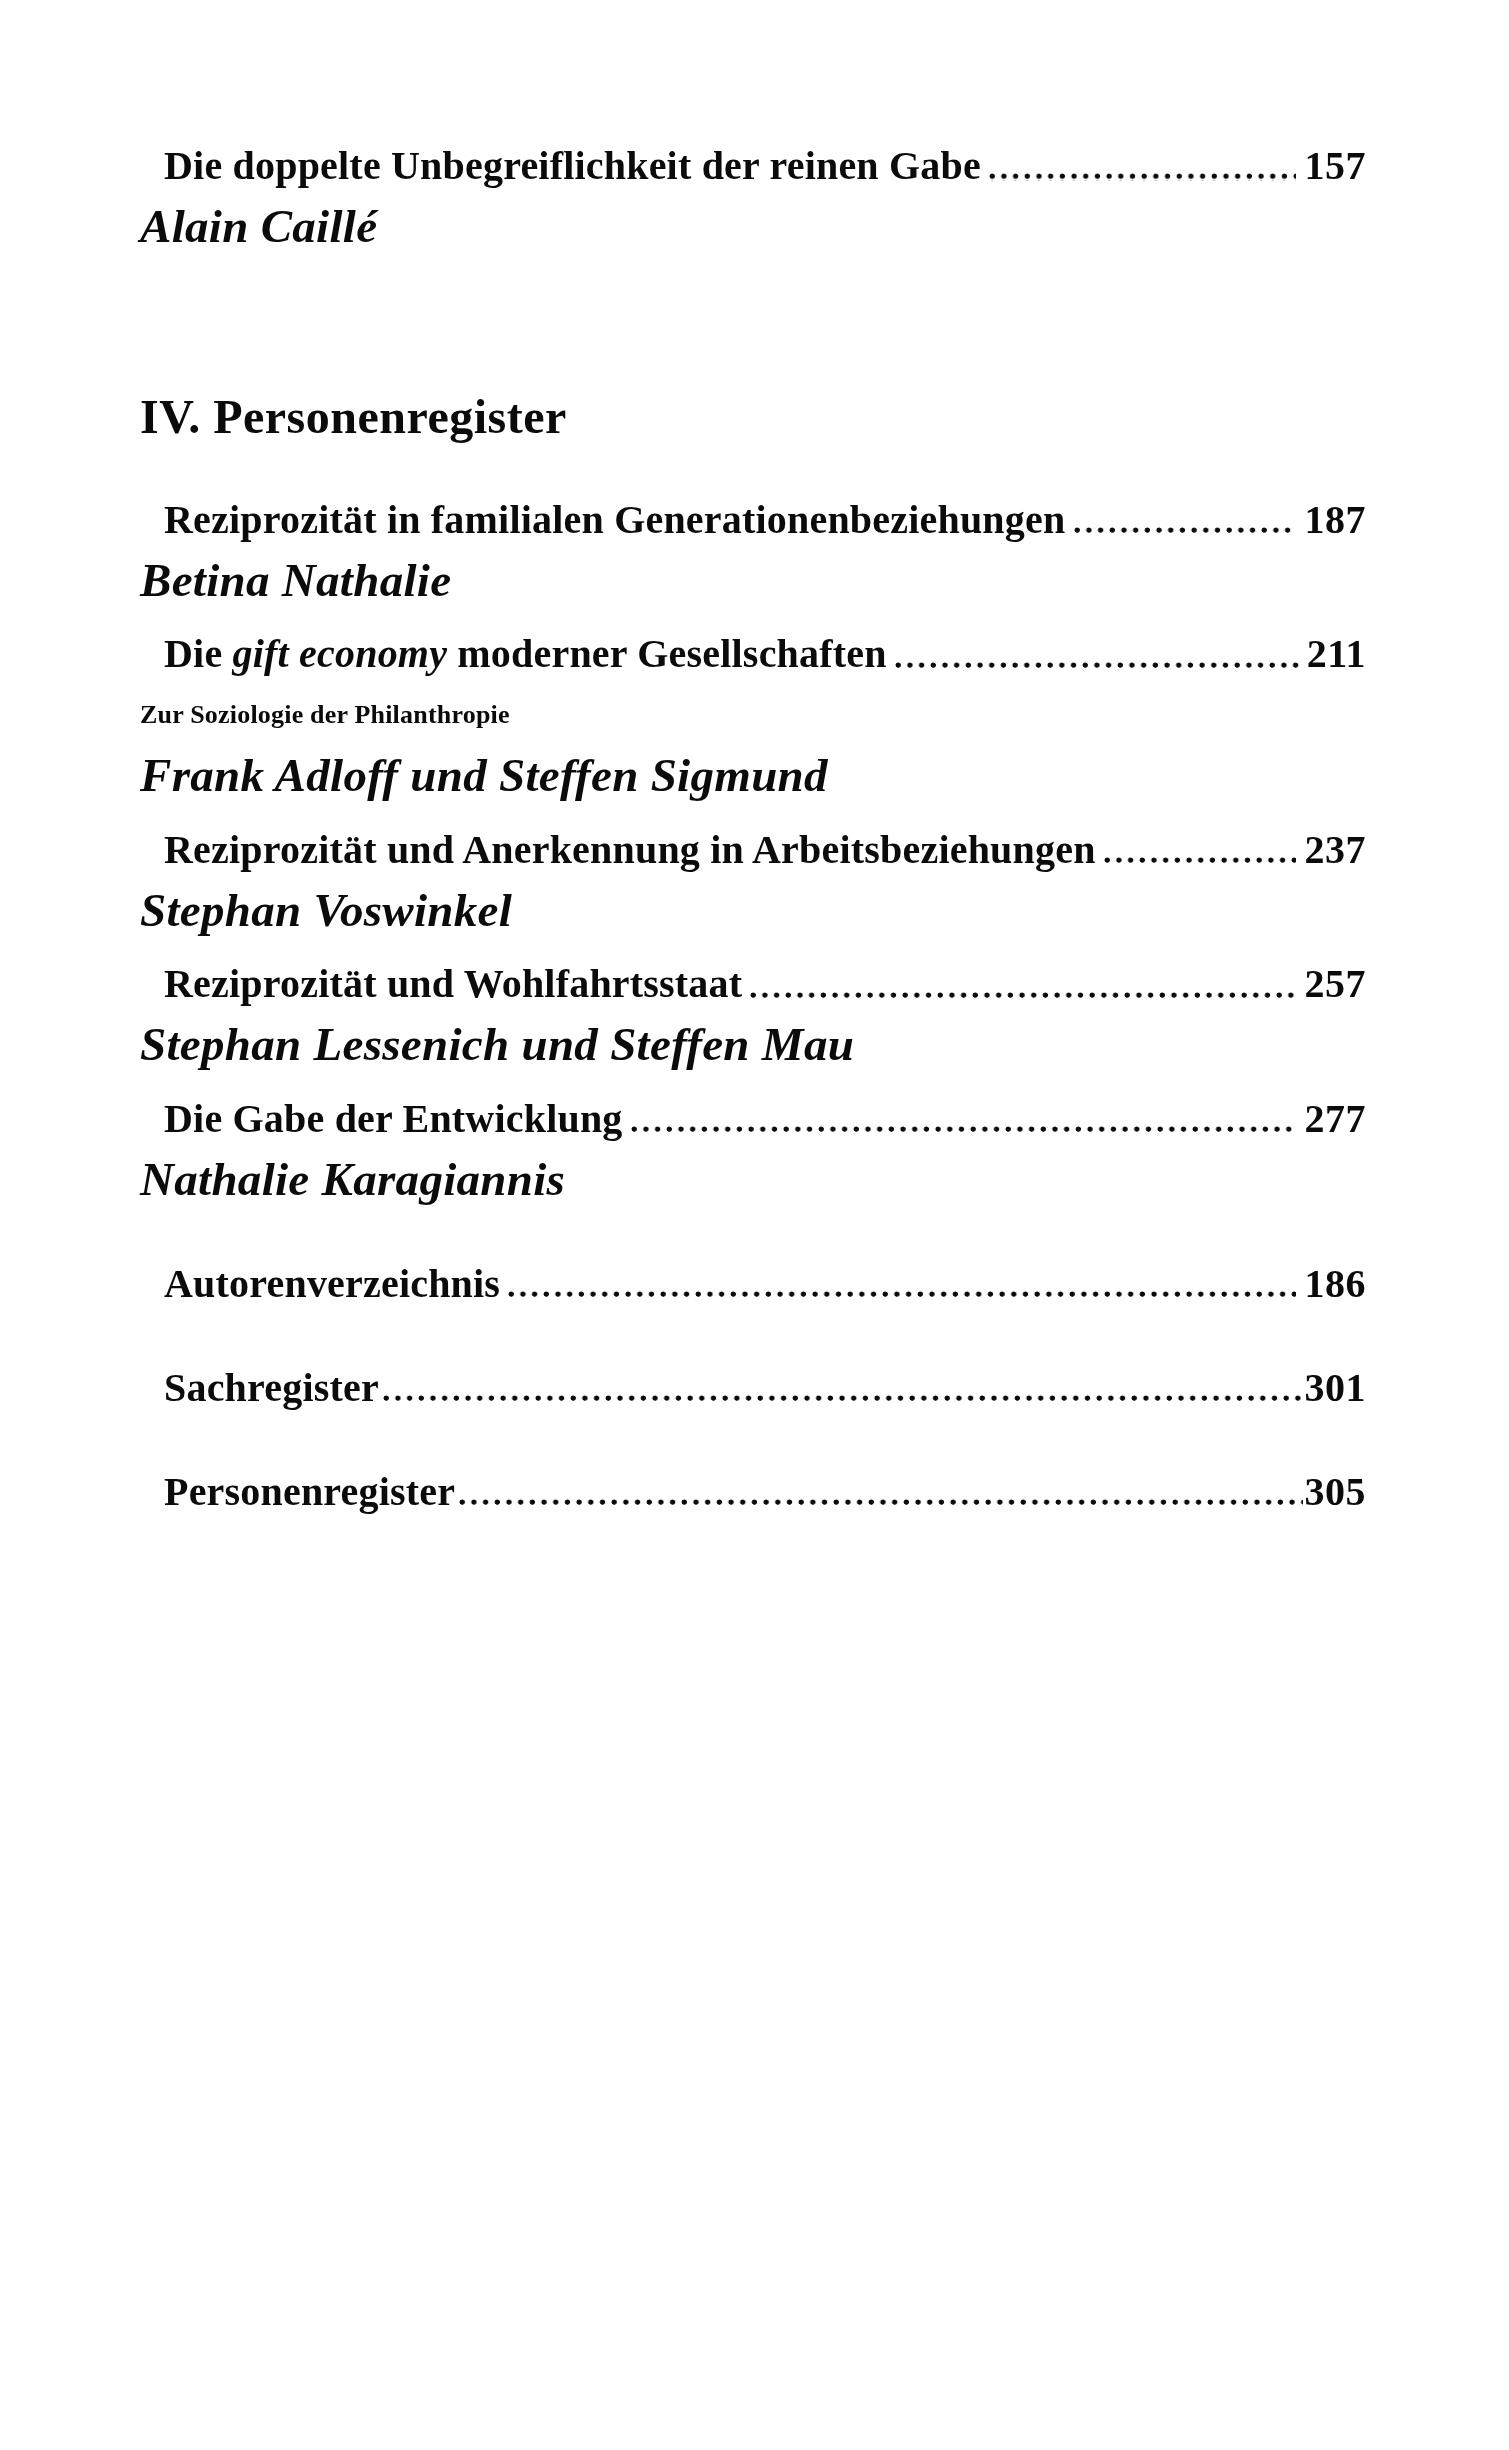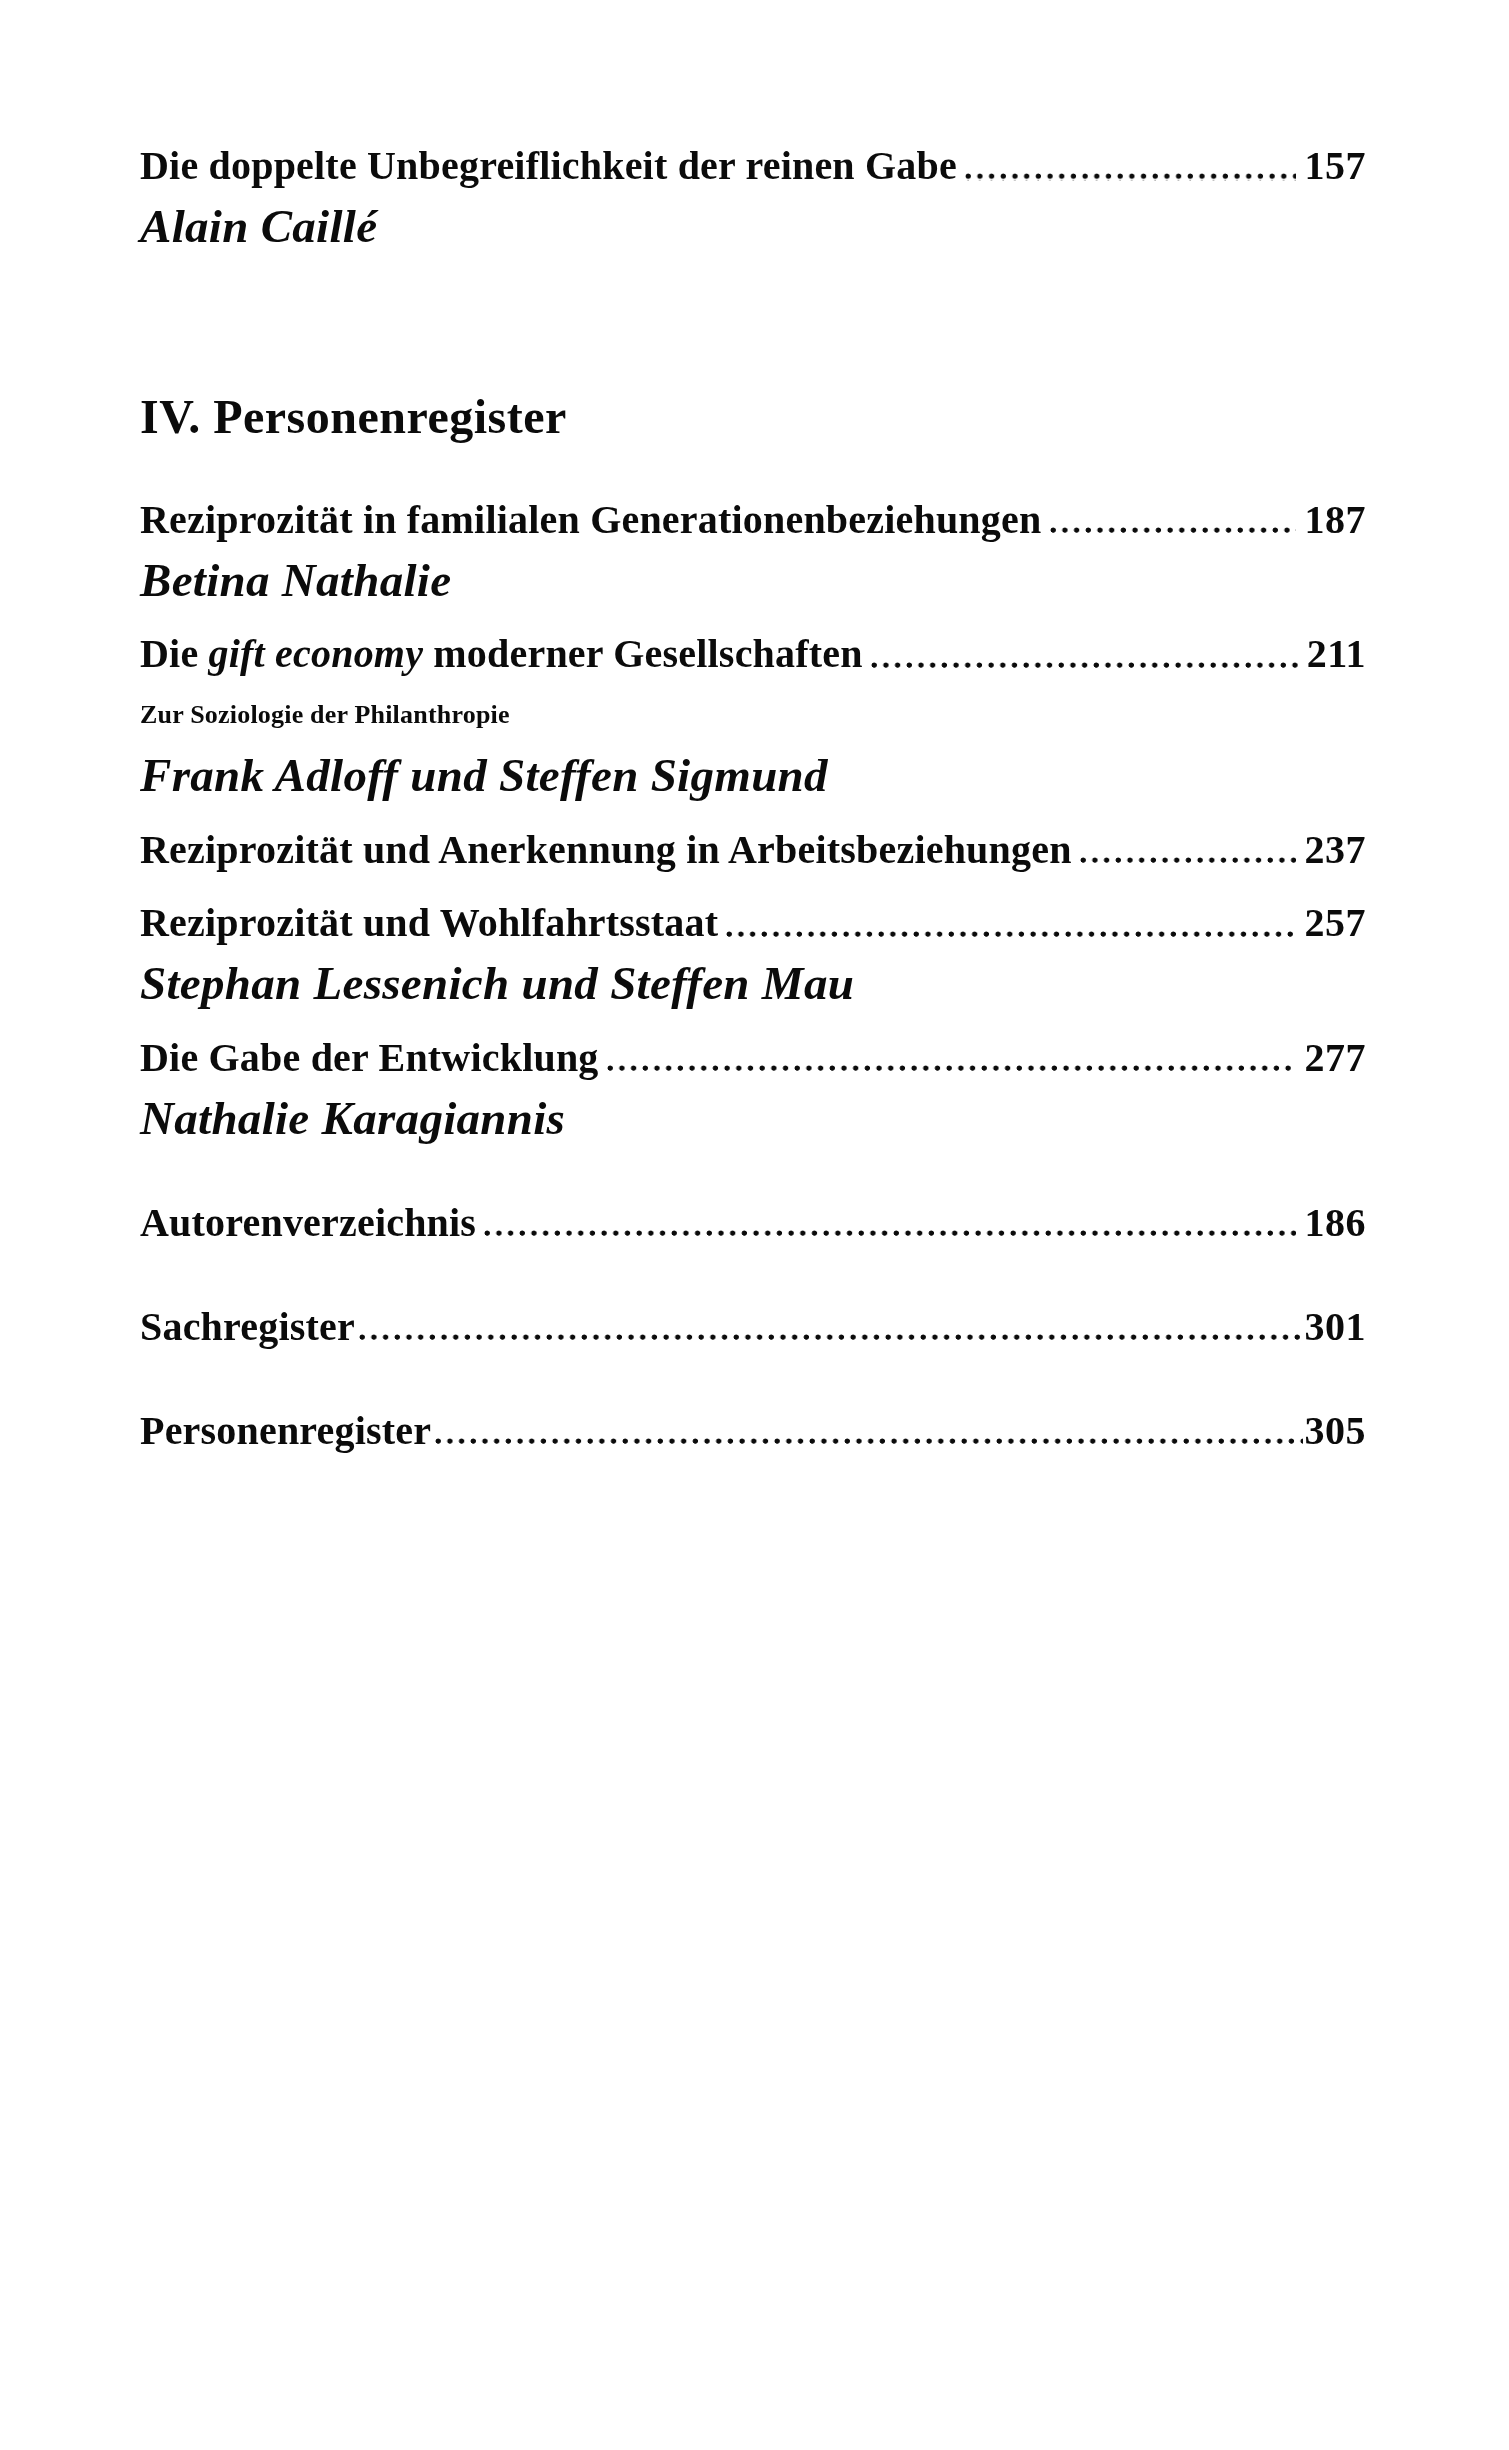--- a/index.html
+++ b/index.html
@@ -18,21 +18,21 @@
     height: 100%;
     padding: 135px 144px 0 140px;
   }
   .toc-entry { margin-bottom: 12.6px; }
   .toc-line {
     display: flex;
     align-items: flex-end;
     font-size: 40px;
     line-height: 61px;
   }
-  .toc-title { white-space: nowrap; letter-spacing: 0.2px; }
+  .toc-title { white-space: nowrap; letter-spacing: 0.2px; margin-left: 24px; }
   .toc-title em { font-style: italic; }
   .leader {
     flex: 1 1 27px;
     height: 7.2px;
     margin: 0 8.1px 15.4px 8.1px;
     background-image: radial-gradient(circle at 3.2px 3.2px, #0b0b0b 2.3px, rgba(0,0,0,0) 3px);
     background-size: 11.7px 7.2px;
     background-repeat: repeat-x;
     background-position: left bottom;
   }
@@ -83,20 +83,21 @@
         </div>
         <div class="subtitle">Zur Soziologie der Philanthropie</div>
         <div class="authors">Frank Adloff und Steffen Sigmund</div>
       </div>
       <div class="toc-entry">
         <div class="toc-line">
           <span class="toc-title">Reziprozität und Anerkennung in Arbeitsbeziehungen</span>
           <span class="leader"></span>
           <span class="pagenum">237</span>
         </div>
+        <div class="authors">Stephan Voswinkel</div>
       </div>
       <div class="toc-entry">
         <div class="toc-line">
           <span class="toc-title">Reziprozität und Wohlfahrtsstaat</span>
           <span class="leader"></span>
           <span class="pagenum">257</span>
         </div>
         <div class="authors">Stephan Lessenich und Steffen Mau</div>
       </div>
       <div class="toc-entry">

